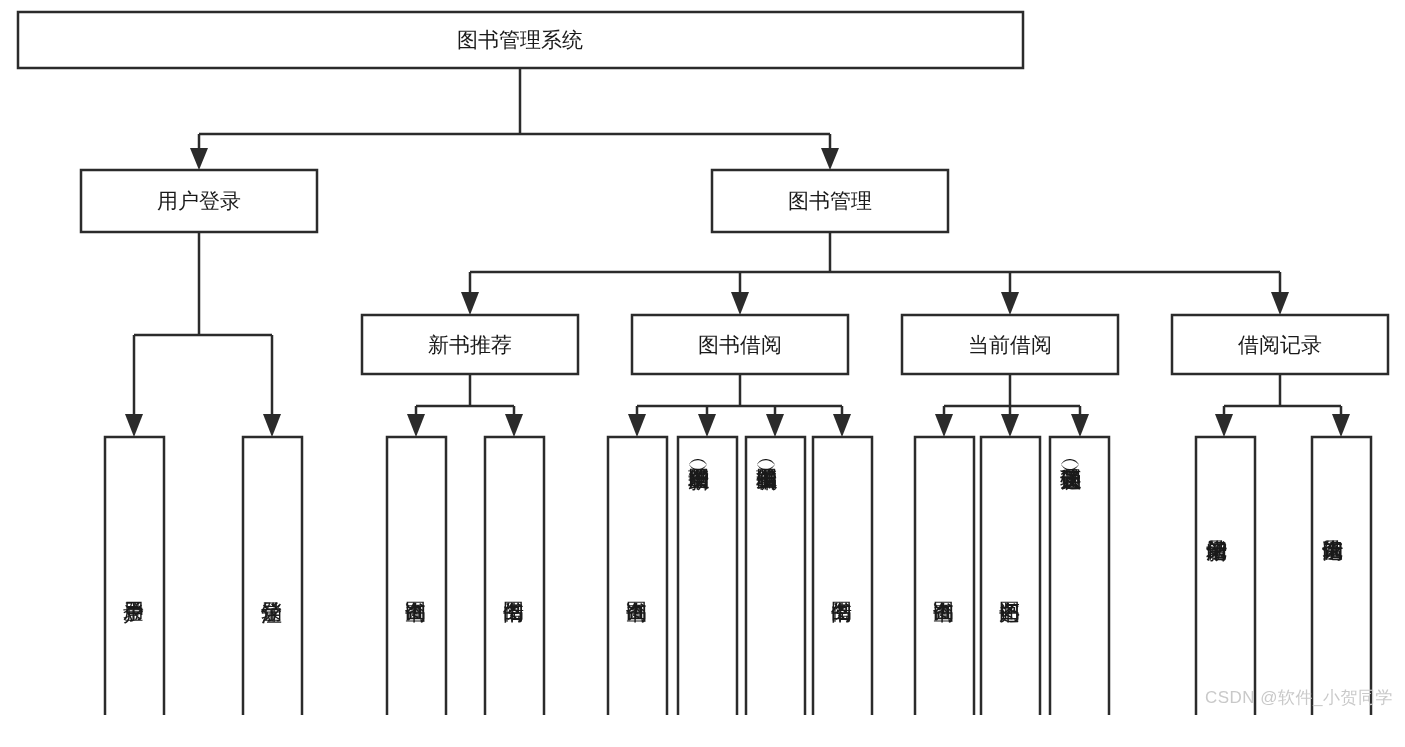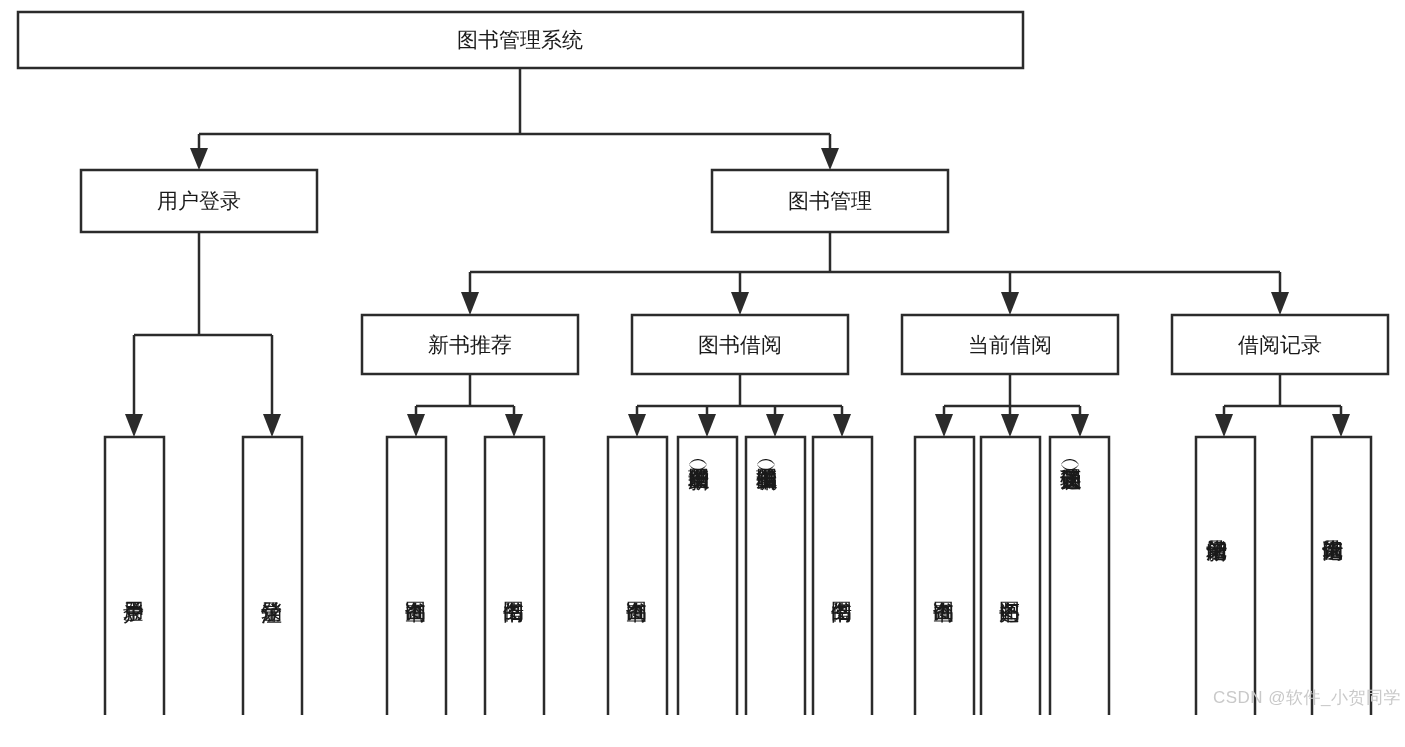--- a/index.html
+++ b/index.html
@@ -49,21 +49,21 @@
     dominant-baseline: middle;
   }
   .node-label-vertical {
     fill: #1a1a1a;
     font-family: "Liberation Sans", "DejaVu Sans", sans-serif;
     font-size: 21px;
     text-anchor: middle;
   }
   .watermark {
     position: absolute;
-    right: 4px;
+    right: 12px;
     bottom: 6px;
     color: #c9c9c9;
     font-size: 17px;
     font-family: "Liberation Sans", "DejaVu Sans", sans-serif;
     letter-spacing: 0.5px;
     white-space: nowrap;
     user-select: none;
   }
 </style>
 </head>

